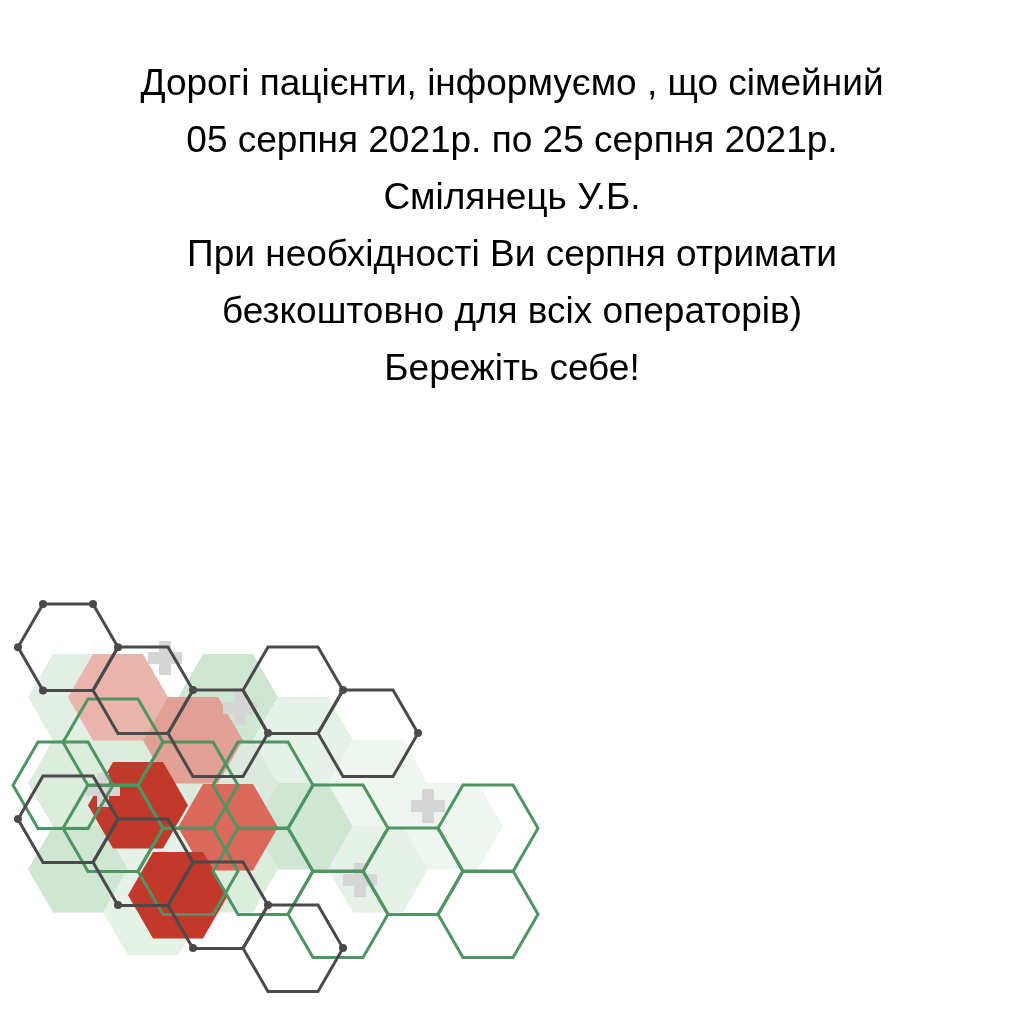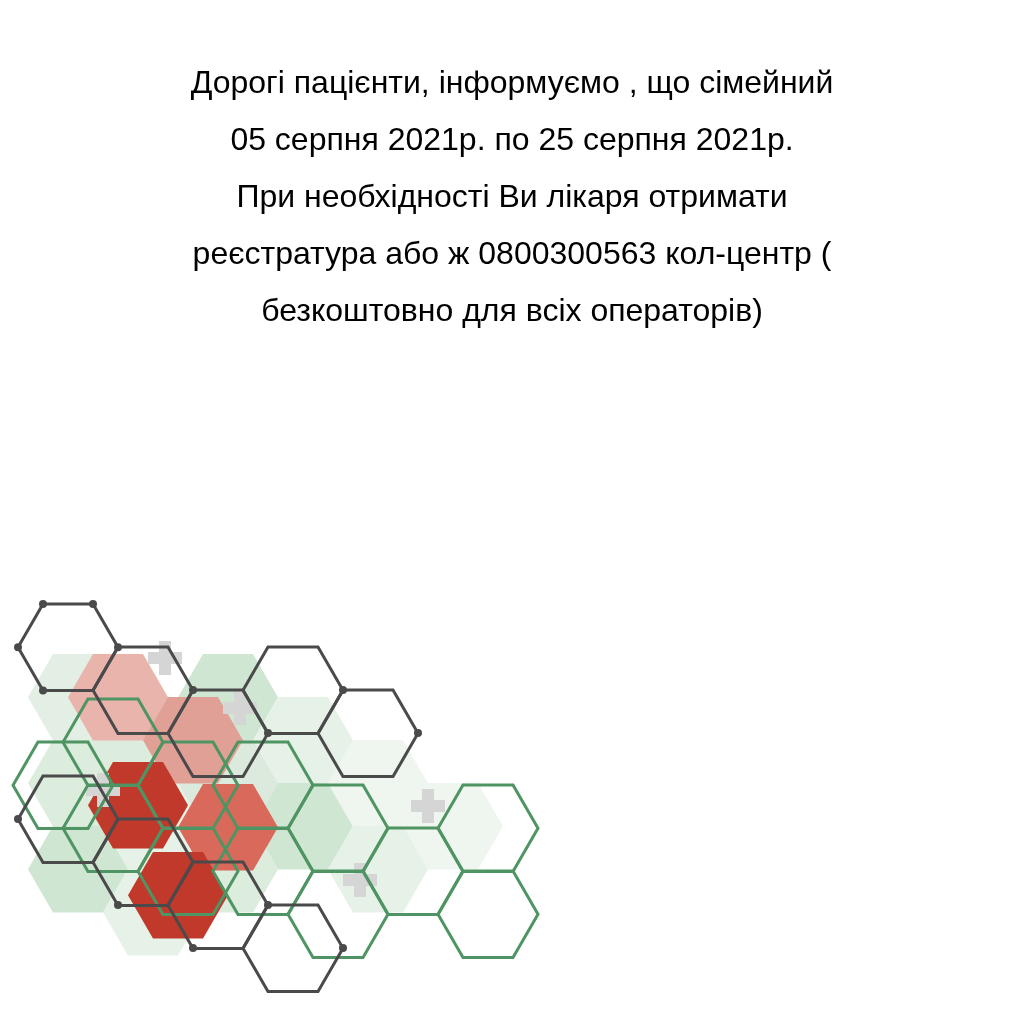--- a/index.html
+++ b/index.html
@@ -38,21 +38,21 @@
   }
 
   
   #announcement-text {
     position: absolute;
     left: 0;
     top: 54px;
     width: 1024px;
     text-align: center;
     color: #000000;
-    font-size: 32px;
+    font-size: 37px;
     line-height: 57px;
     font-family: "Liberation Sans", sans-serif;
     letter-spacing: 0px;
   }
   #announcement-text .line {
     display: block;
     white-space: pre;
   }
 </style>
 </head>
@@ -149,18 +149,19 @@
         <circle cx="335" cy="354" r="4"></circle>
         <circle cx="110" cy="311" r="4"></circle>
         <circle cx="10" cy="225" r="4"></circle>
       </g>
     </svg>
   </div>
 
   <div id="announcement-text">
     <span class="line">Дорогі пацієнти, інформуємо , що сімейний</span>
     <span class="line">05 серпня 2021р. по 25 серпня 2021р.</span>
-    <span class="line">При необхідності Ви лікаря отримати</span>
-    <span class="line">реєстратура або ж 0800300563 кол-центр (</span>
+    <span class="line">Смілянець У.Б.</span>
+    <span class="line">При необхідності Ви серпня отримати</span>
     <span class="line">безкоштовно для всіх операторів)</span>
+    <span class="line">Бережіть себе!</span>
   </div>
 
 </div>
 
 </body></html>

